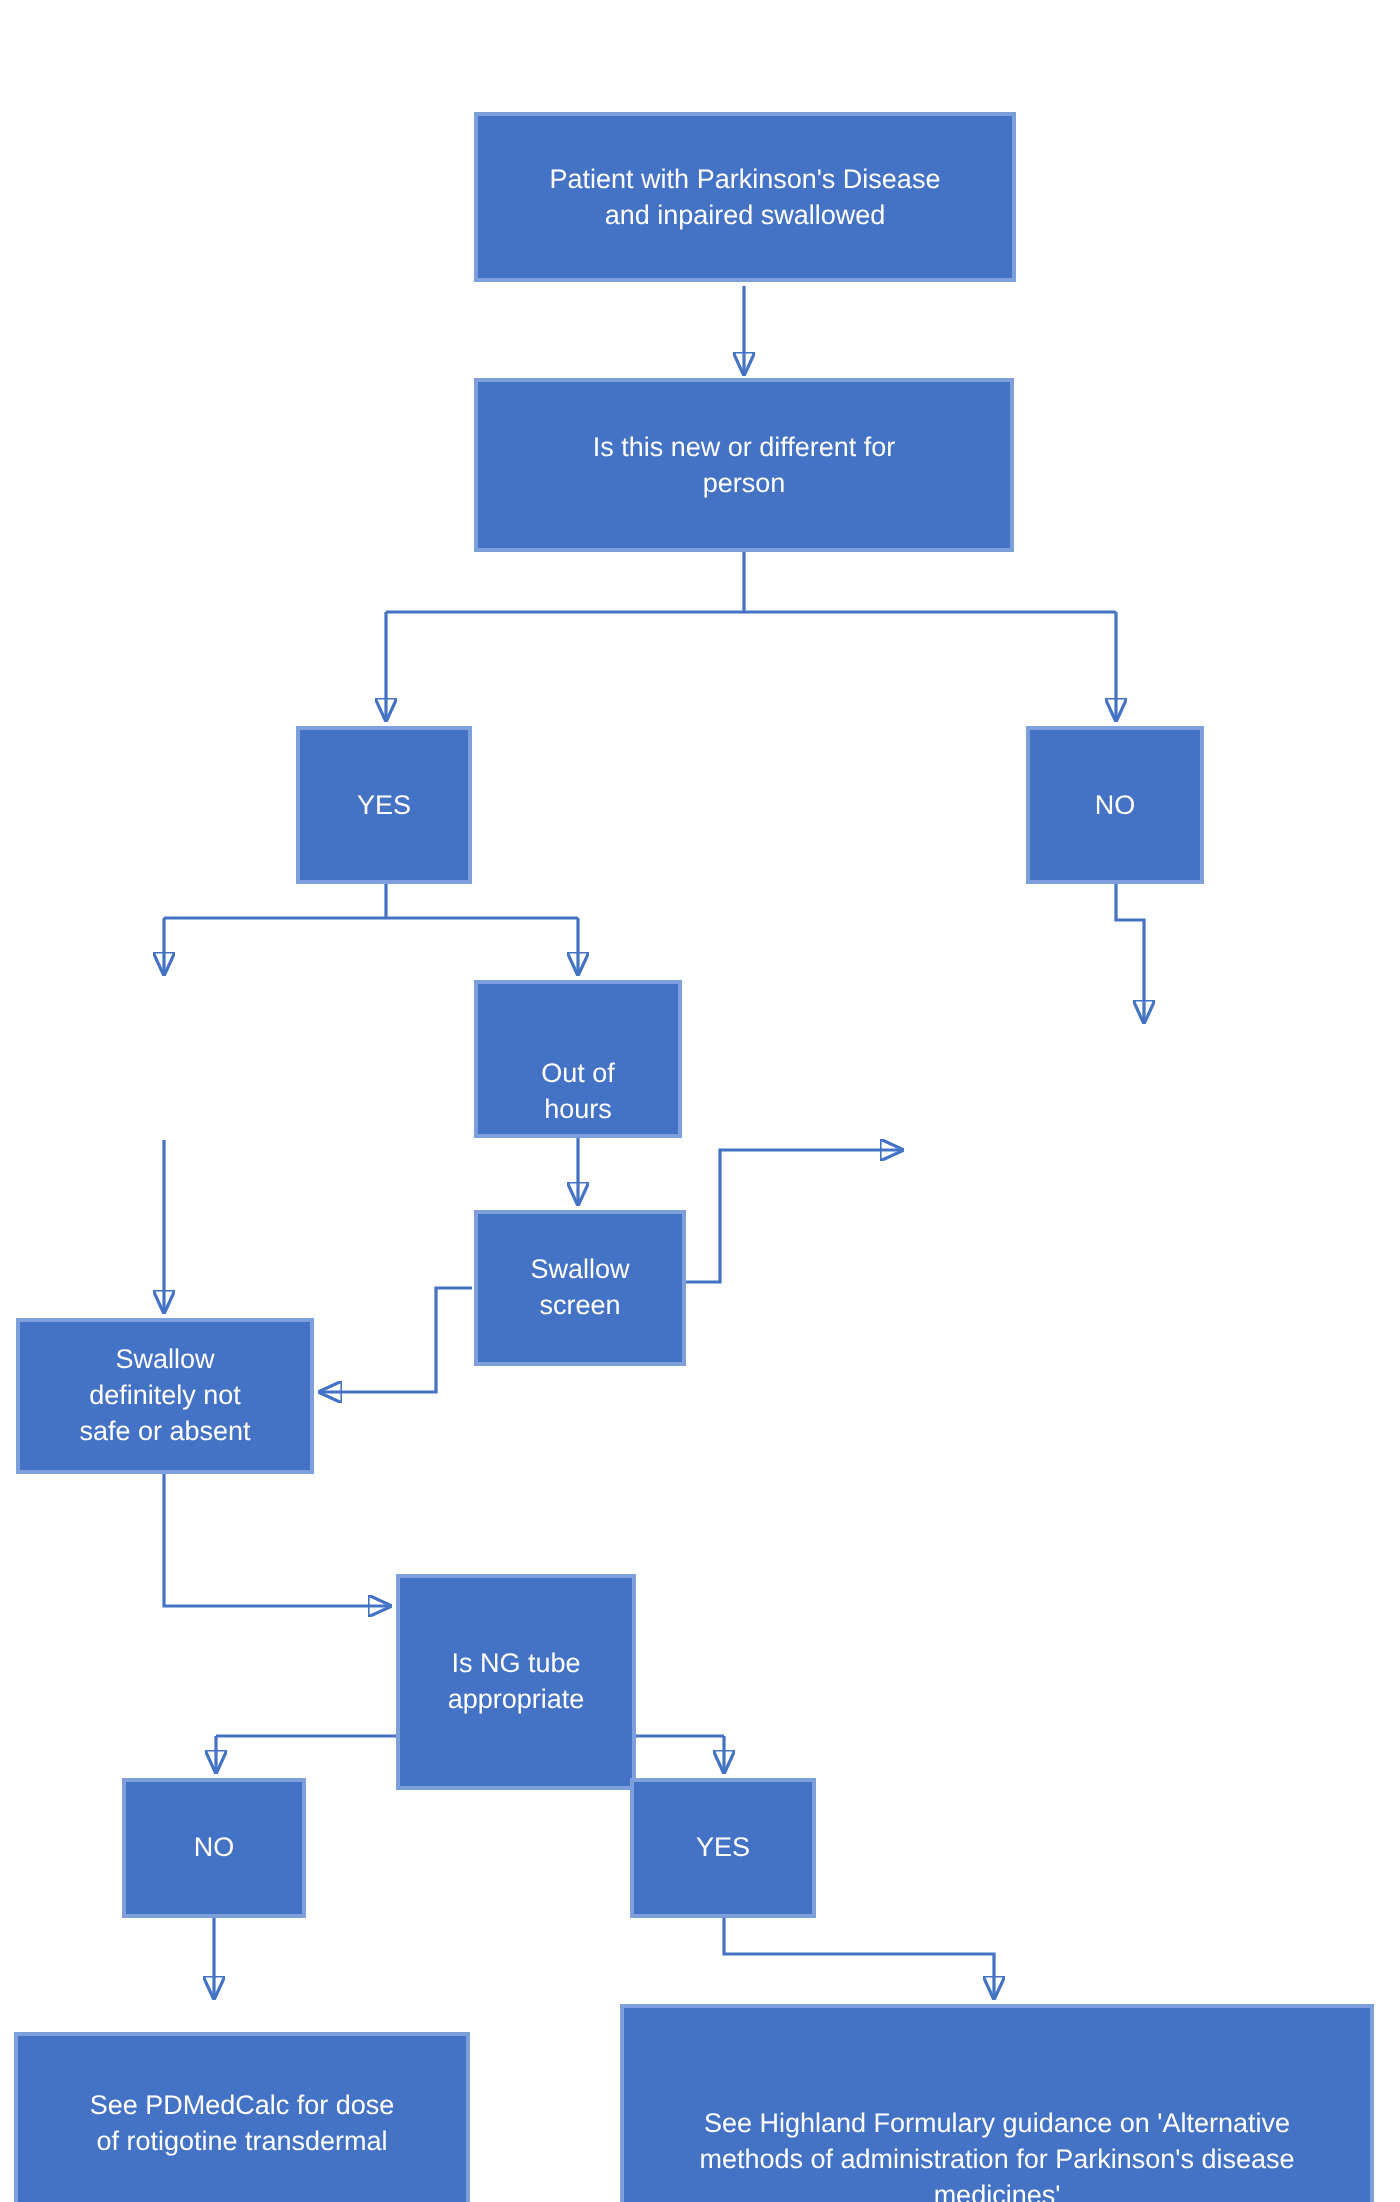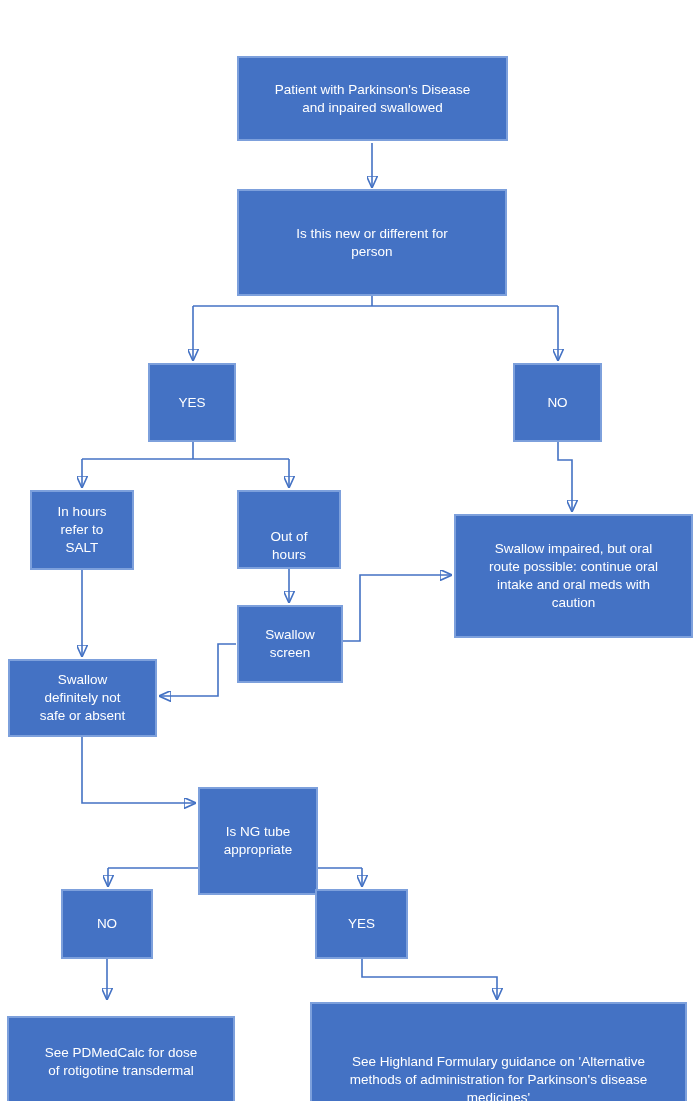--- a/index.html
+++ b/index.html
@@ -79,50 +79,39 @@
     <path d="M362,820 V838" marker-end="url(#arrow)"></path>
     <path d="M107,911 V951" marker-end="url(#arrow)"></path>
     <path d="M362,911 V929 H497 V951" marker-end="url(#arrow)"></path>
   </svg>
 
   <div class="node" style="left:237px; top:8px; width:271px; height:85px;">
     <span class="label">Patient with Parkinson's Disease
 and inpaired swallowed</span>
   </div>
 
-  <div class="node" style="left:237px; top:141px; width:270px; height:107px;">
+  <div class="node" style="left:237px; top:141px; width:270px; height:87px;">
     <span class="label">Is this new or different for
 person</span>
   </div>
 
   <div class="node" style="left:148px; top:315px; width:88px; height:79px;">
     <span class="label">YES</span>
   </div>
 
   <div class="node" style="left:513px; top:315px; width:89px; height:79px;">
     <span class="label">NO</span>
   </div>
 
-  <div class="node" style="left:30px; top:442px; width:104px; height:80px;">
-    <span class="label">In hours
-refer to
-SALT</span>
-  </div>
 
   <div class="node" style="left:237px; top:442px; width:104px; height:79px;align-items:flex-end;">
     <span class="label">Out of
 hours</span>
   </div>
 
-  <div class="node" style="left:454px; top:466px; width:239px; height:124px;">
-    <span class="label">Swallow impaired, but oral
-route possible: continue oral
-intake and oral meds with
-caution</span>
-  </div>
 
   <div class="node" style="left:237px; top:557px; width:106px; height:78px;">
     <span class="label">Swallow
 screen</span>
   </div>
 
   <div class="node" style="left:8px; top:611px; width:149px; height:78px;">
     <span class="label">Swallow
 definitely not
 safe or absent</span>

